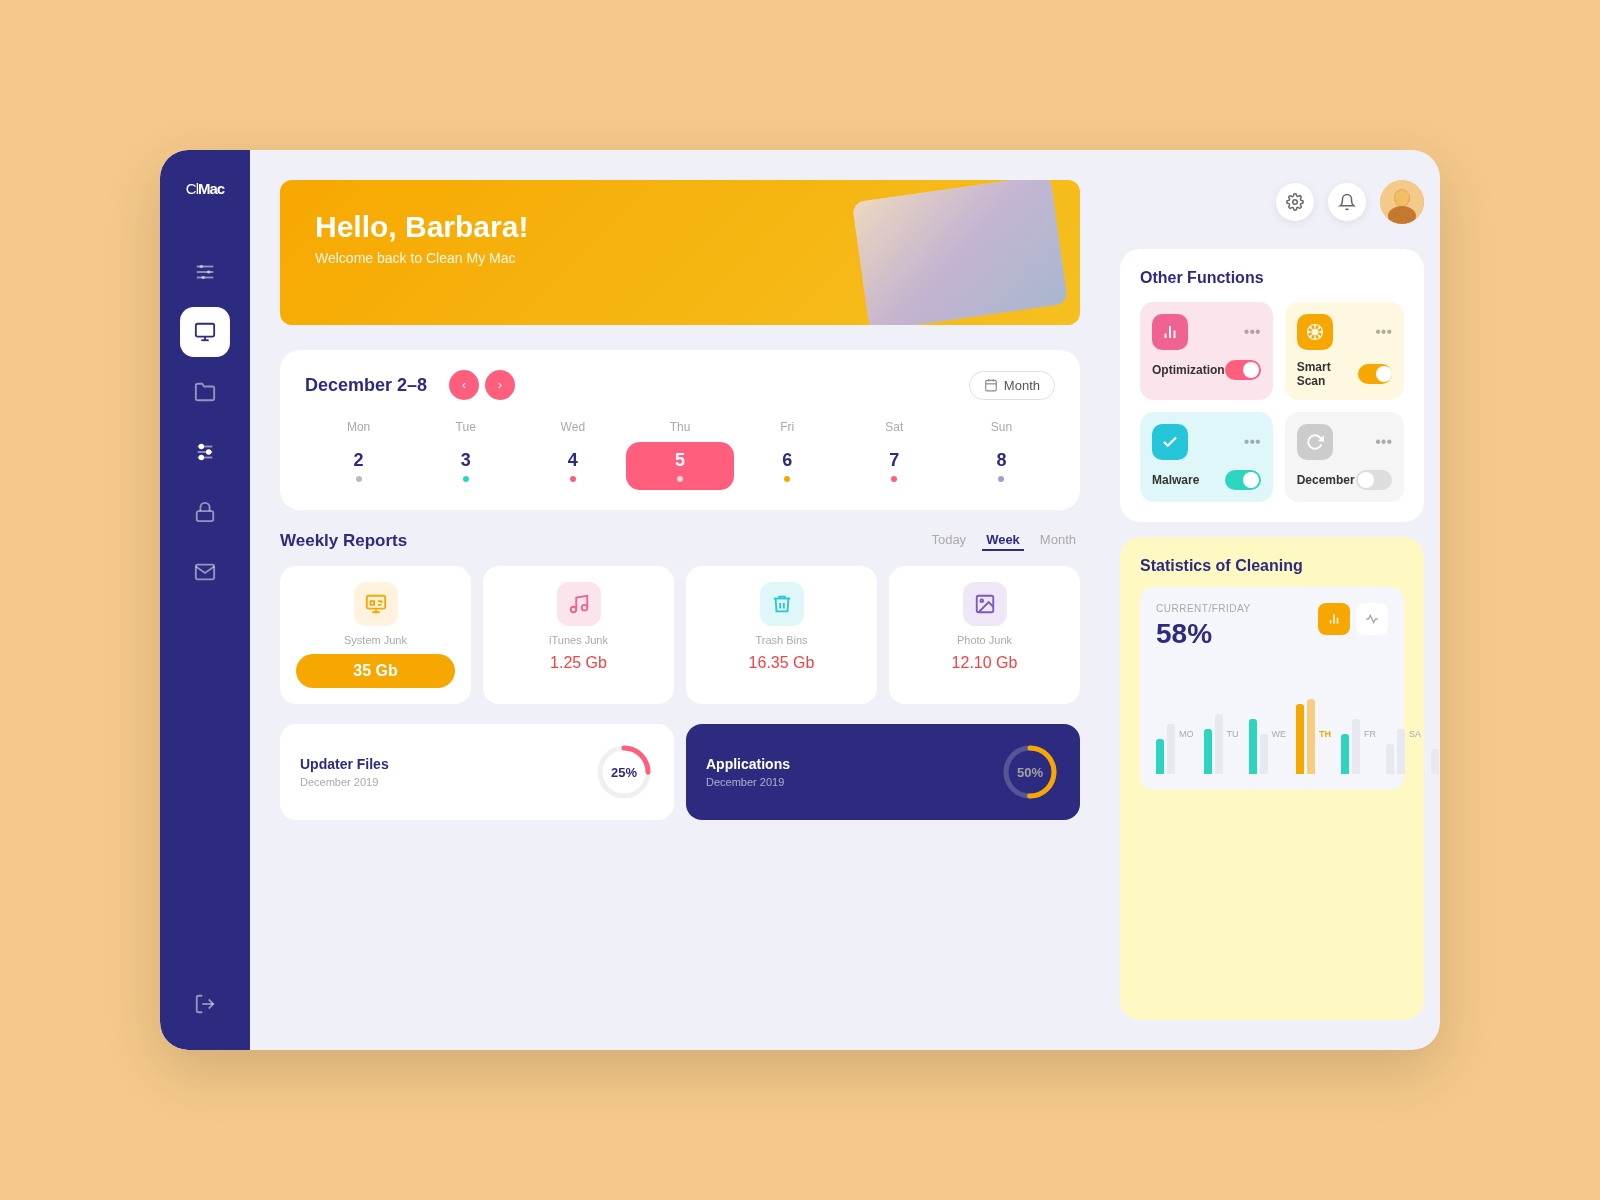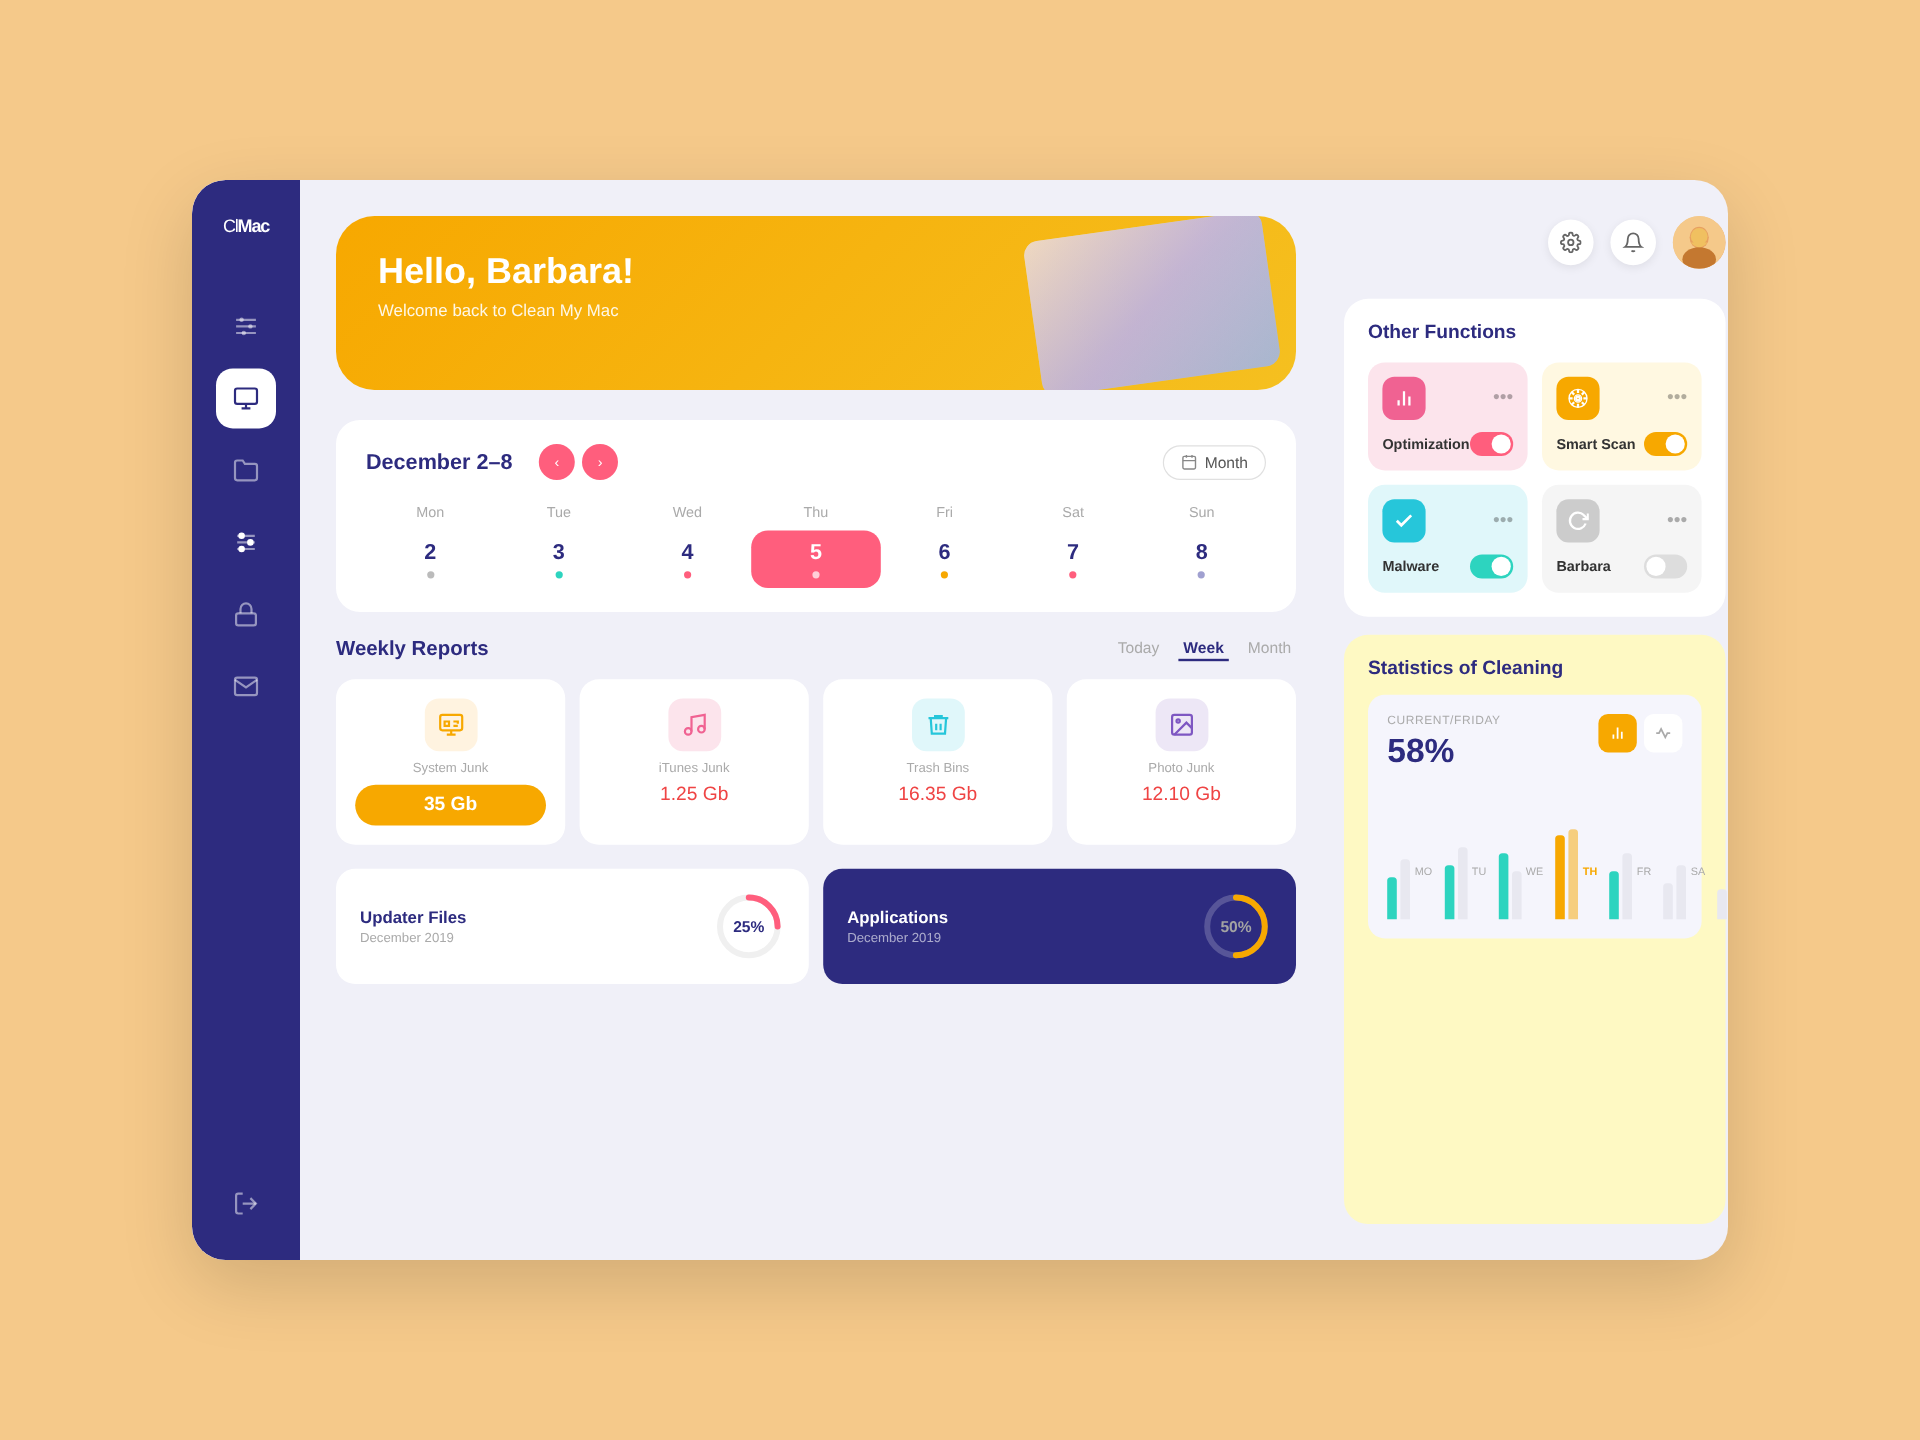--- a/index.html
+++ b/index.html
@@ -70,21 +70,21 @@
     }
     
     .main-content {
       flex: 1;
       padding: 30px;
       overflow: hidden;
     }
     
     .hero-banner {
       background: linear-gradient(135deg, #f7a800, #f5c020);
-      border-radius: 32px;
+      border-radius: 12px;
       padding: 30px 35px;
       position: relative;
       overflow: hidden;
       height: 145px;
       margin-bottom: 25px;
     }
     .hero-text h1 {
       color: white;
       font-size: 30px;
       font-weight: 800;
@@ -312,21 +312,21 @@
       align-items: center;
       justify-content: center;
       font-size: 13px;
       font-weight: 700;
       color: #2d2b7f;
     }
     .monitor-card.dark .circle-progress .pct { color: #a3a3a3; text-align: center; }
     
     .right-panel {
       width: 330px;
-      padding: 30px 2px 30px 10px;
+      padding: 30px 16px 30px 10px;
       display: flex;
       flex-direction: column;
       gap: 0;
     }
     .panel-header {
       display: flex;
       align-items: center;
       justify-content: flex-end;
       gap: 14px;
       margin-bottom: 25px;
@@ -835,21 +835,21 @@
           <div class="function-card-top">
             <div class="func-icon" style="background:#ccc">
               <svg width="18" height="18" viewBox="0 0 24 24" fill="none" stroke="white" stroke-width="2.5">
                   <polyline points="23 4 23 10 17 10"></polyline>
                   <path d="M20.49 15a9 9 0 1 1-2.12-9.36L23 10"></path>
                 </svg>
             </div>
             <span class="func-dots-dark">•••</span>
           </div>
           <div class="function-card-bottom">
-            <span class="func-label">Barbara</span>
+            <span class="func-label">December</span>
             <div class="toggle off">
                 <div class="toggle-knob"></div>
               </div>
           </div>
         </div>
 
       </div>
     </div>
 
     <div class="statistics-section">

